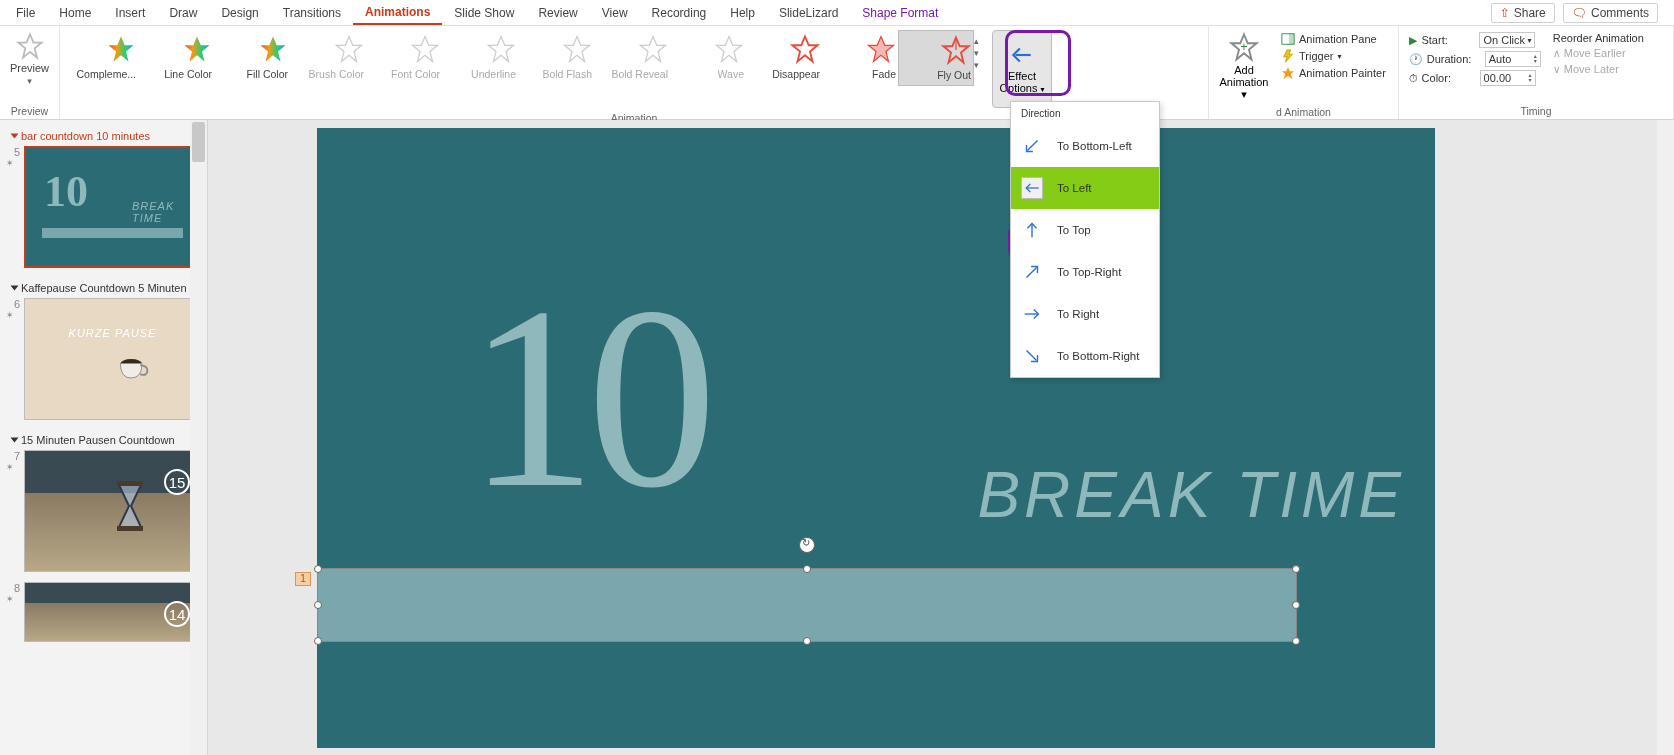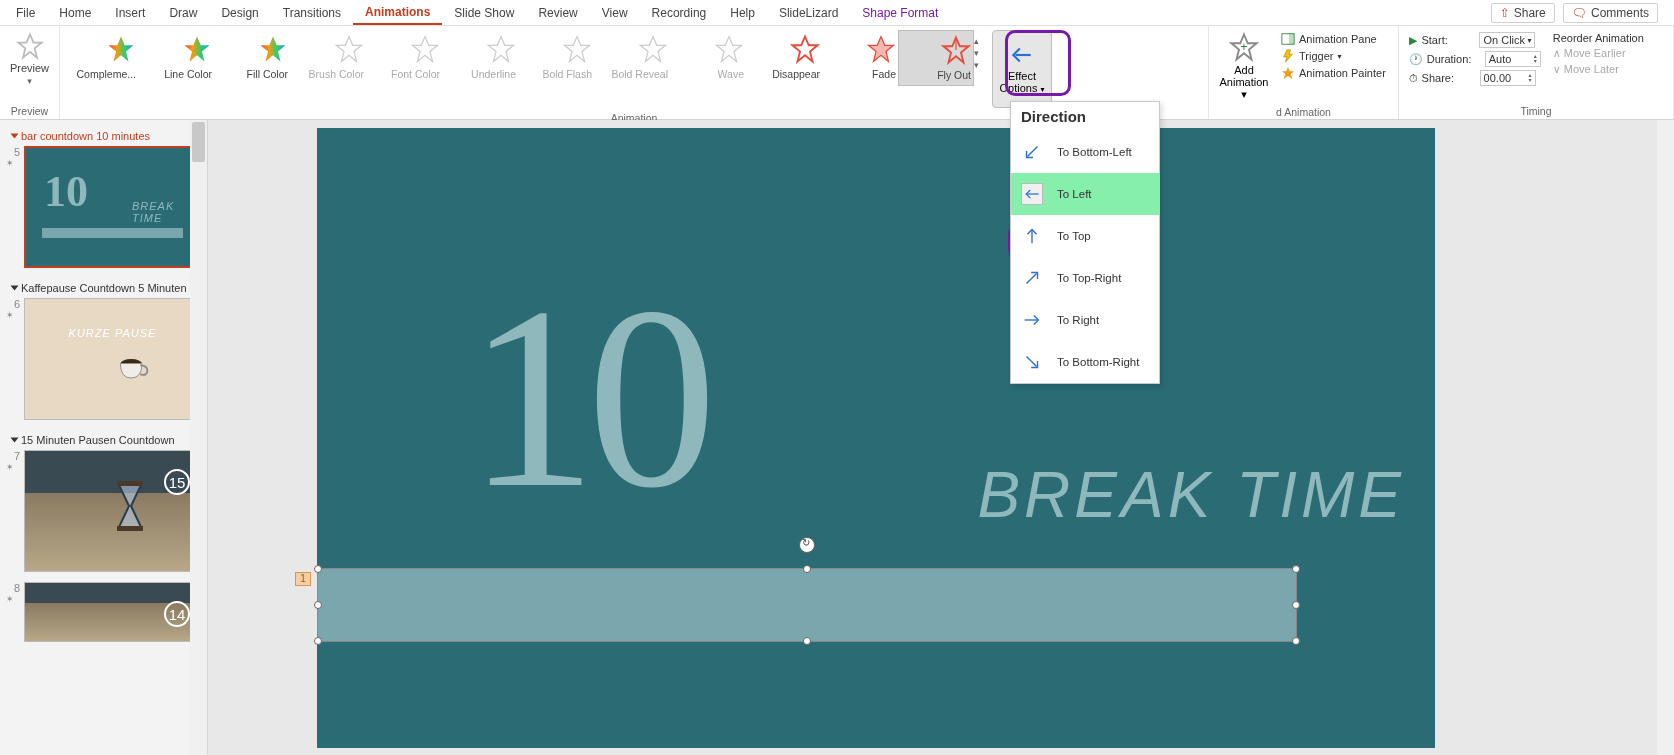--- a/index.html
+++ b/index.html
@@ -84,23 +84,23 @@
 .slide .break { position: absolute; right: 30px; top: 330px; font-size: 64px; color: #8fb8bd; font-style: italic; letter-spacing: 4px; }
 .sel-shape { position: absolute; left: 109px; top: 448px; width: 980px; height: 74px; background: #7aa7ad; border: 1px solid #888; }
 .handle { position: absolute; width: 8px; height: 8px; background: #fff; border: 1px solid #666; border-radius: 50%; }
 .rot { position: absolute; left: 50%; top: -32px; width: 16px; height: 16px; border: 1px solid #666; border-radius: 50%; background: #fff; transform: translateX(-50%); }
 .rot::after { content: "↻"; font-size: 10px; position: absolute; left: 2px; top: -1px; color: #444; }
 .anim-tag { position: absolute; left: 87px; top: 452px; width: 16px; height: 14px; background: #f7cda3; border: 1px solid #d89850; font-size: 10px; text-align: center; color: #a05a10; }
 .vscroll { position: absolute; right: 0; top: 0; bottom: 0; width: 17px; background: #f0f0f0; }
 
 
 .dir-menu { position: absolute; left: 1010px; top: 101px; width: 150px; background: #fff; border: 1px solid #c8c8c8; box-shadow: 2px 2px 6px rgba(0,0,0,.15); z-index: 50; }
-.dir-hdr { font-size: 15px; font-weight: 700; padding: 6px 10px; color: #333; }
+.dir-hdr { font-size: 10px; font-weight: 400; padding: 6px 10px; color: #333; }
 .dir-item { display: flex; align-items: center; gap: 14px; padding: 10px 10px; font-size: 11.5px; color: #333; }
-.dir-item.sel { background: #86efac; position: relative; }
+.dir-item.sel { background: #84cc16; position: relative; }
 .dir-item svg { width: 22px; height: 22px; }
 .dir-hl { position: absolute; border: 3px solid #7719aa; border-radius: 14px; pointer-events: none; }
 
 
 .star-rainbow stop:nth-child(1){stop-color:#e74c3c}
 .star-rainbow stop:nth-child(2){stop-color:#f39c12}
 .star-rainbow stop:nth-child(3){stop-color:#2ecc71}
 .star-rainbow stop:nth-child(4){stop-color:#3498db}
 </style>
 </head>
@@ -301,21 +301,21 @@
             <span class="field">
               <span>Auto</span>
               <span class="spin">
                 <span>▴</span>
                 <span>▾</span>
               </span>
             </span>
           </div>
         <div class="timing-row">
             <span>⏱</span>
-            <span class="label">Share:</span>
+            <span class="label">Color:</span>
             <span class="field">
               <span>00.00</span>
               <span class="spin">
                 <span>▴</span>
                 <span>▾</span>
               </span>
             </span>
           </div>
       </div>
       <div class="reorder-col">

